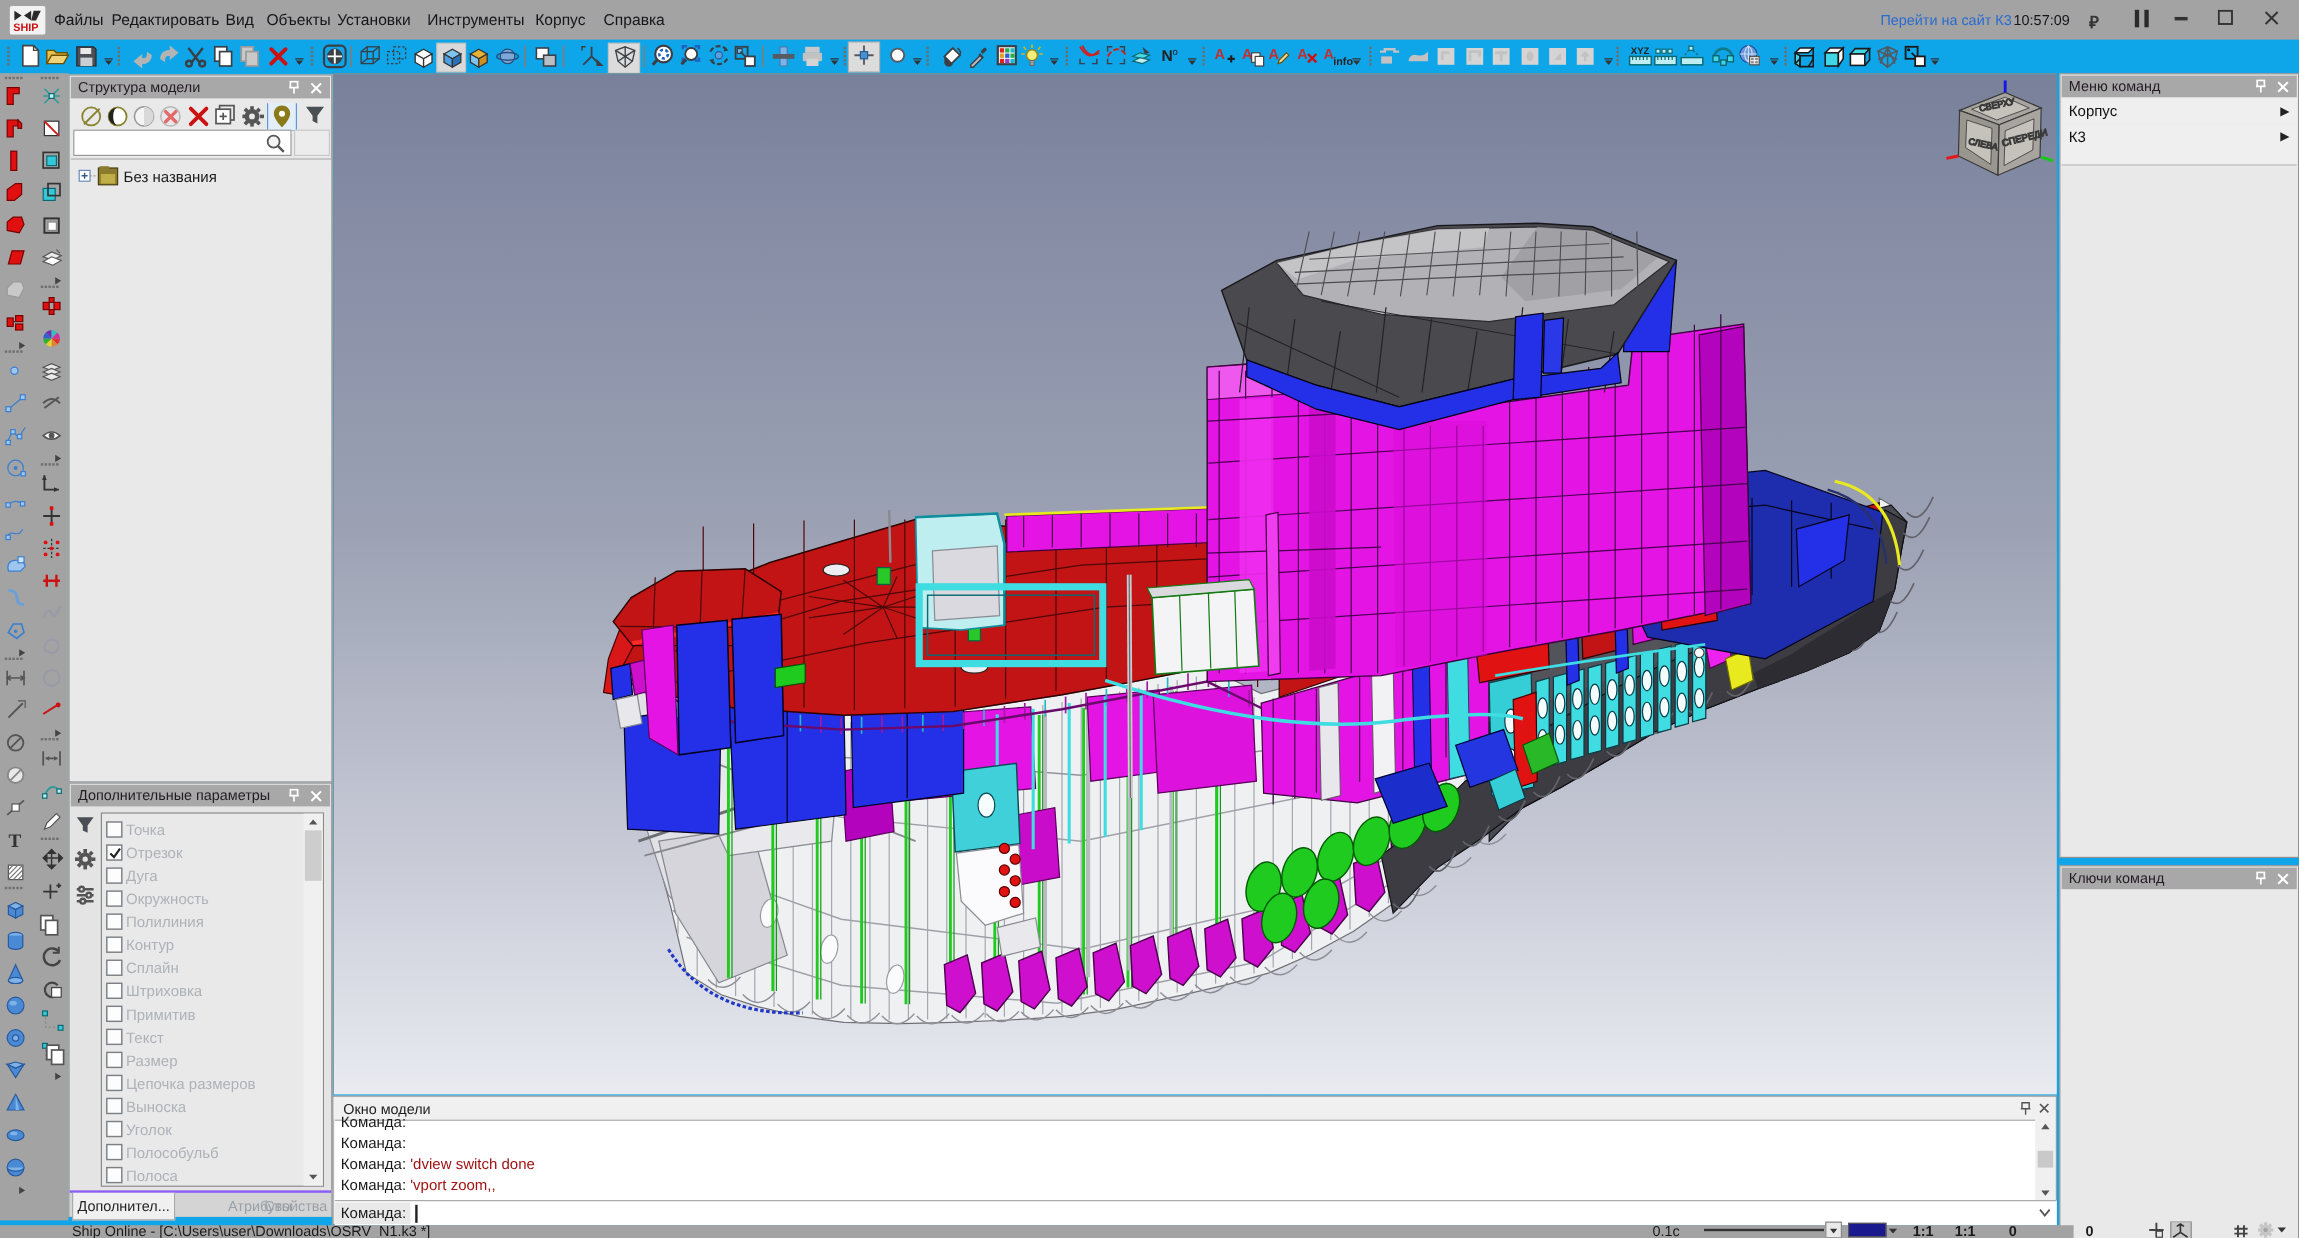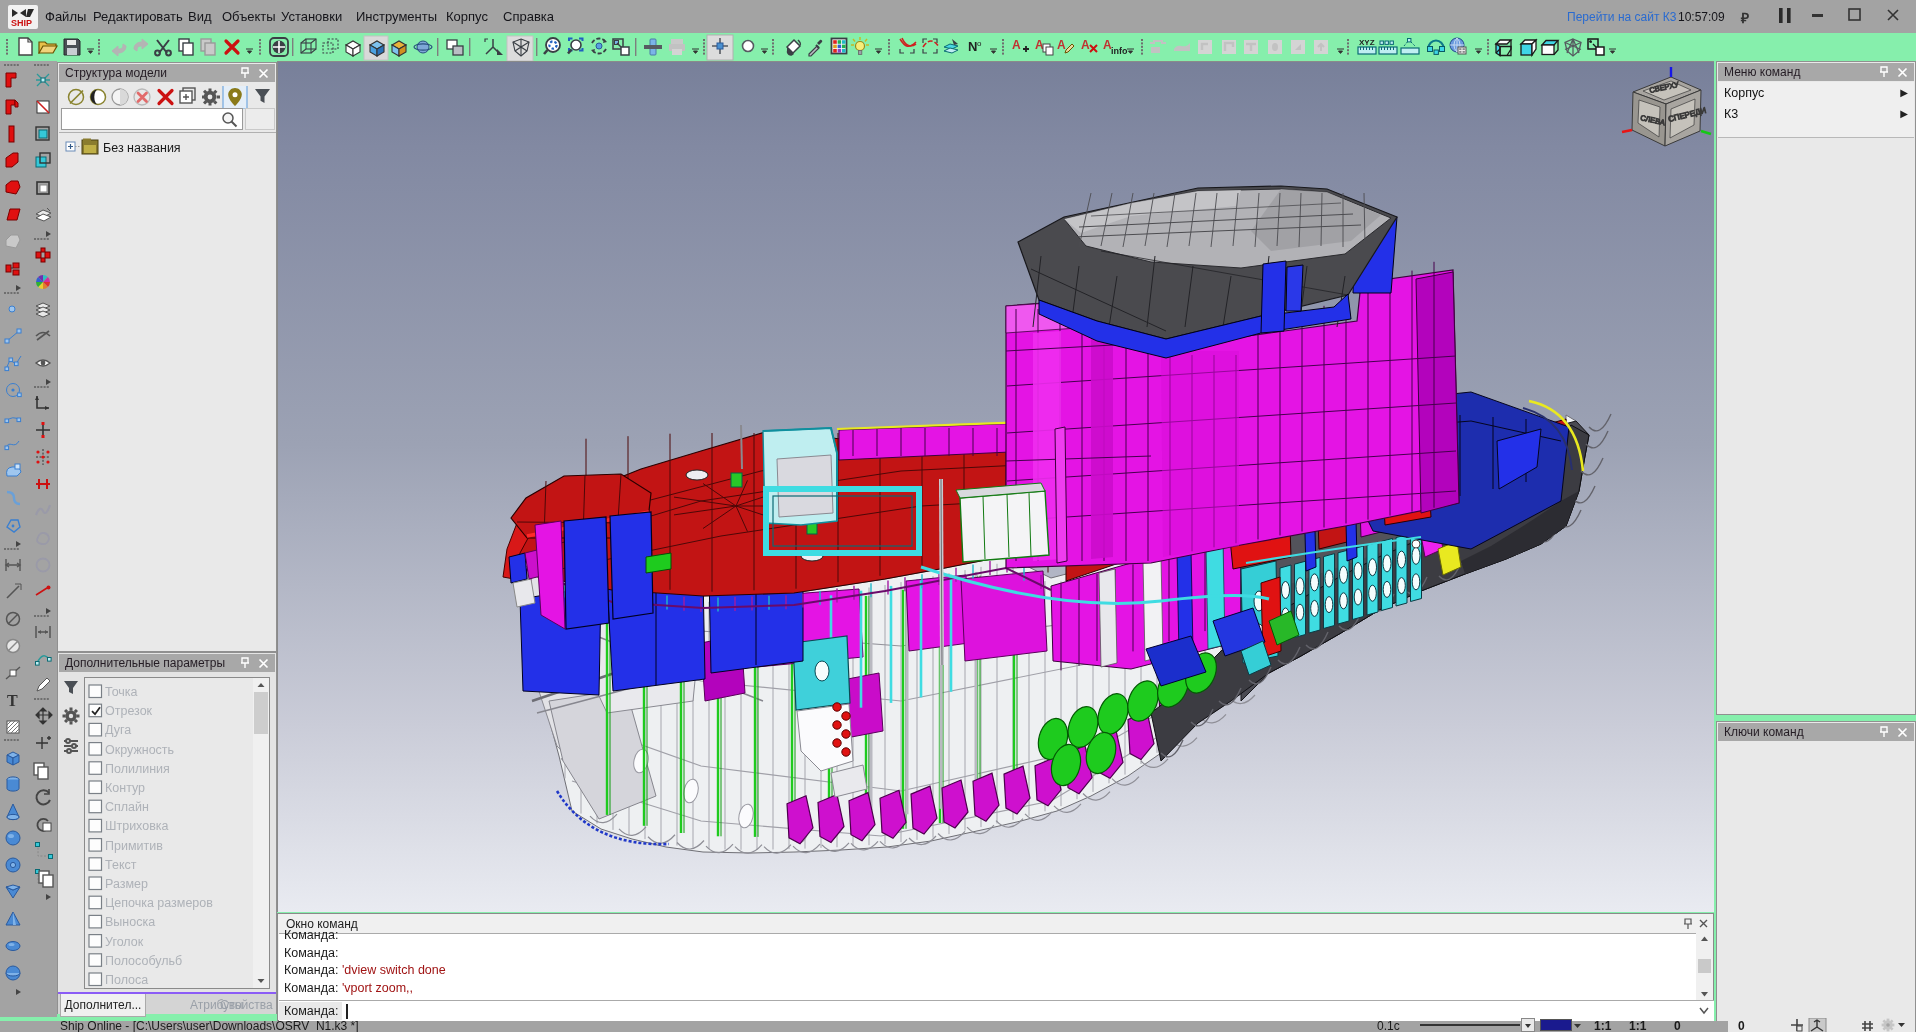--- a/index.html
+++ b/index.html
@@ -1,15 +1,15 @@
 <!DOCTYPE html>
 <html><head><meta charset="utf-8"><style>
 *{margin:0;padding:0;box-sizing:border-box;}
 html,body{width:1916px;height:1032px;overflow:hidden;font-family:"Liberation Sans",sans-serif;}
-#app{position:absolute;left:0;top:0;width:1916px;height:1032px;background:#86efac;padding-left:39px;}
+#app{position:absolute;left:0;top:0;width:1916px;height:1032px;background:#0ea5e9;padding-left:39px;}
 .abs{position:absolute;}
 #titlebar{left:0;top:0;width:1916px;height:33px;background:#a3a3a3;}
 #leftbar{left:0;top:61px;width:57px;height:956px;background:#a3a3a3;}
 .panel{background:#e9e9e9;border:1px solid #8a8a8a;}
 .ptitle{position:absolute;left:1px;top:1px;right:1px;height:18px;background:#a9a9a9;color:#241c24;font-size:12px;display:flex;align-items:center;padding-left:6px;}
 .ptools{position:absolute;right:4px;top:0;height:18px;display:flex;align-items:center;gap:8px;color:#fff;font-size:12px;}
 #viewport{left:277px;top:61px;width:1437px;height:851px;background:linear-gradient(#78809a,#8289a2 10%,#9ca2b4 45%,#caccd8 78%,#e9ebf1);}
 </style></head><body>
 <div id="app">
 <div class="abs" id="titlebar">
@@ -1178,21 +1178,21 @@
       <div class="ptitle" style="background:#a8a8a8;">Ключи команд<span class="ptools" style="right:6px;">
           <svg width="10" height="12" viewBox="0 0 10 12">
             <path d="M2 1h6v5H2zM1 6h8M5 6v5" stroke="#fff" stroke-width="1.4" fill="none"></path>
           </svg>
           <svg width="11" height="11" viewBox="0 0 11 11">
             <path d="M1.5 1.5l8 8M9.5 1.5l-8 8" stroke="#fff" stroke-width="1.7"></path>
           </svg>
         </span></div>
     </div>
 <div class="abs" style="left:277px;top:913px;width:1437px;height:108px;background:#f0f0f0;border:1px solid #8a8a8a;">
-      <div class="abs" style="left:0;top:0;width:1435px;height:19px;background:#f0f0f0;font-size:12px;color:#222;display:flex;align-items:center;padding-left:8px;">Окно команд</div>
+      <div class="abs" style="left:0;top:0;width:1435px;height:19px;background:#f0f0f0;font-size:12px;color:#222;display:flex;align-items:center;padding-left:8px;">Окно модели</div>
       <svg class="abs" style="left:1404px;top:4px;" width="28" height="12" viewBox="0 0 28 12">
         <path d="M3 1h6v5H3zM2 6h8M6 6v5" stroke="#555" stroke-width="1.2" fill="none"></path>
         <path d="M18 2l7 7M25 2l-7 7" stroke="#555" stroke-width="1.4"></path>
       </svg>
       <div class="abs" style="left:1px;top:19px;width:1417px;height:67px;background:#fff;border-top:1px solid #aaa;">
         <div style="font-size:12.5px;color:#1a1a1a;line-height:17.5px;padding-left:5px;margin-top:-7px;">Команда:<br>Команда:<br>Команда: <span style="color:#a01414;">'dview switch done</span><br>Команда: <span style="color:#a01414;">'vport zoom,,</span></div>
       </div>
       <div class="abs" style="left:1418px;top:19px;width:17px;height:67px;background:#f0f0f0;"><svg width="17" height="67" viewBox="0 0 17 67">
           <path d="M5 8l3.5-4.5L12 8z" fill="#555"></path>
           <path d="M5 59l3.5 4.5L12 59z" fill="#555"></path>

